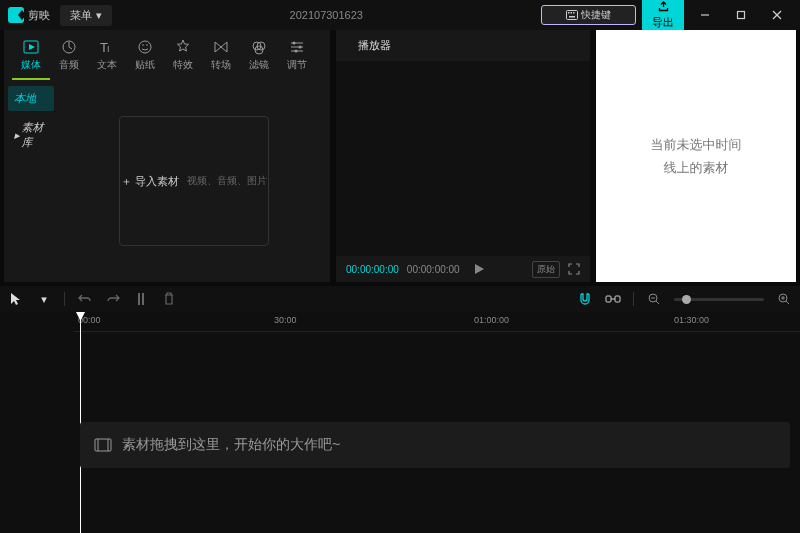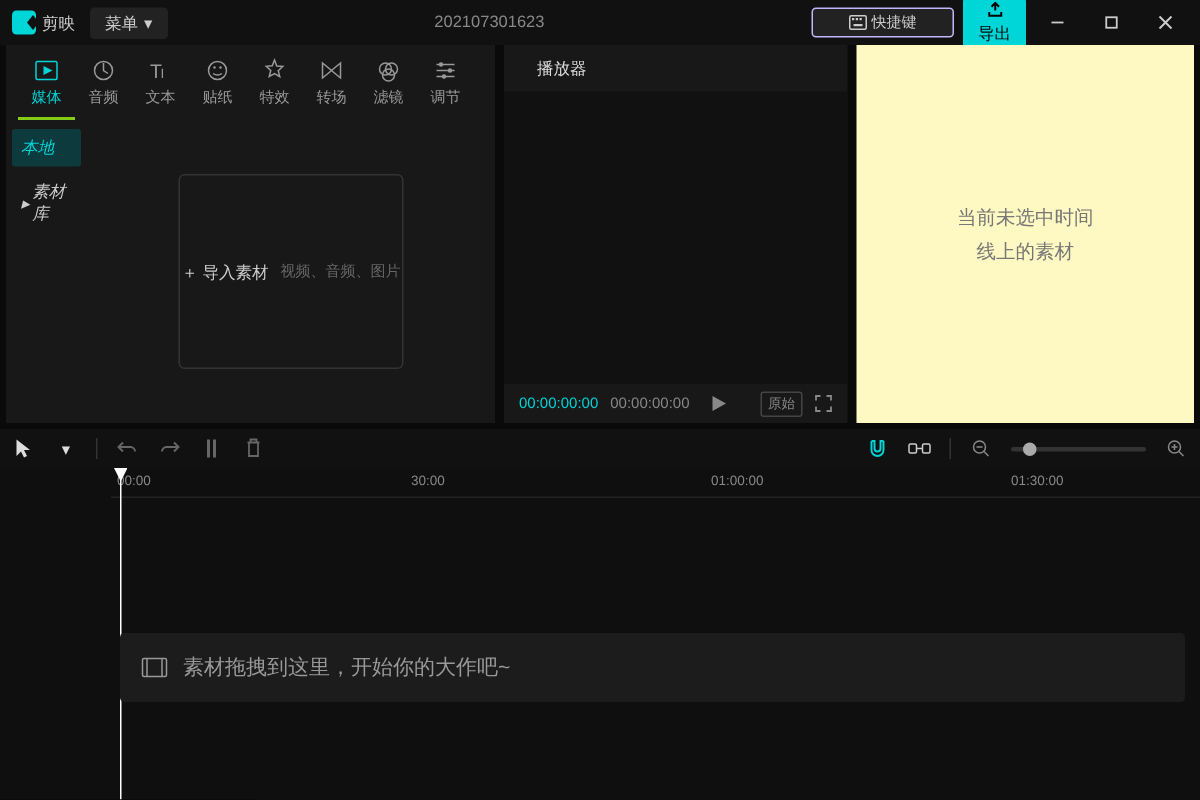--- a/index.html
+++ b/index.html
@@ -31,21 +31,21 @@
 .panel-player { flex: 1; background: #181818; display: flex; flex-direction: column; }
 .panel-header { padding: 8px 22px; font-size: 11px; color: #ddd; }
 .player-canvas { flex: 1; background: #111; }
 .player-controls { height: 26px; display: flex; align-items: center; padding: 0 10px; gap: 8px; font-size: 10px; }
 .tc1 { color: #00d5d8; }
 .tc2 { color: #888; }
 .play-btn { color: #888; cursor: pointer; margin-left: 6px; }
 .player-controls .spacer { flex: 1; }
 .ratio-btn { color: #888; border: 1px solid #444; padding: 1px 4px; border-radius: 2px; cursor: pointer; font-size: 9px; }
 .fs-btn { color: #888; cursor: pointer; }
-.panel-props { width: 225px; background: #fef9c3; display: flex; align-items: center; justify-content: center; }
+.panel-props { width: 200px; background: #ffffff; display: flex; align-items: center; justify-content: center; }
 .props-empty { color: #777; font-size: 13px; text-align: center; line-height: 1.8; }
 .toolbar { height: 26px; background: #111; display: flex; align-items: center; padding: 0 8px; gap: 12px; margin-top: 4px; }
 .tool { width: 16px; height: 16px; display: flex; align-items: center; justify-content: center; cursor: pointer; color: #888; }
 .tool.bright { color: #ddd; }
 .toolbar .spacer { flex: 1; }
 .tool-accent { color: #00d5d8; }
 .zoom-slider { width: 90px; height: 3px; background: #333; border-radius: 2px; position: relative; cursor: pointer; }
 .zoom-thumb { position: absolute; left: 8px; top: -3px; width: 9px; height: 9px; background: #aaa; border-radius: 50%; }
 .timeline { flex: 1; background: #0f0f0f; position: relative; height: 221px; }
 .ruler { height: 20px; position: relative; border-bottom: 1px solid #222; margin-left: 74px; }

